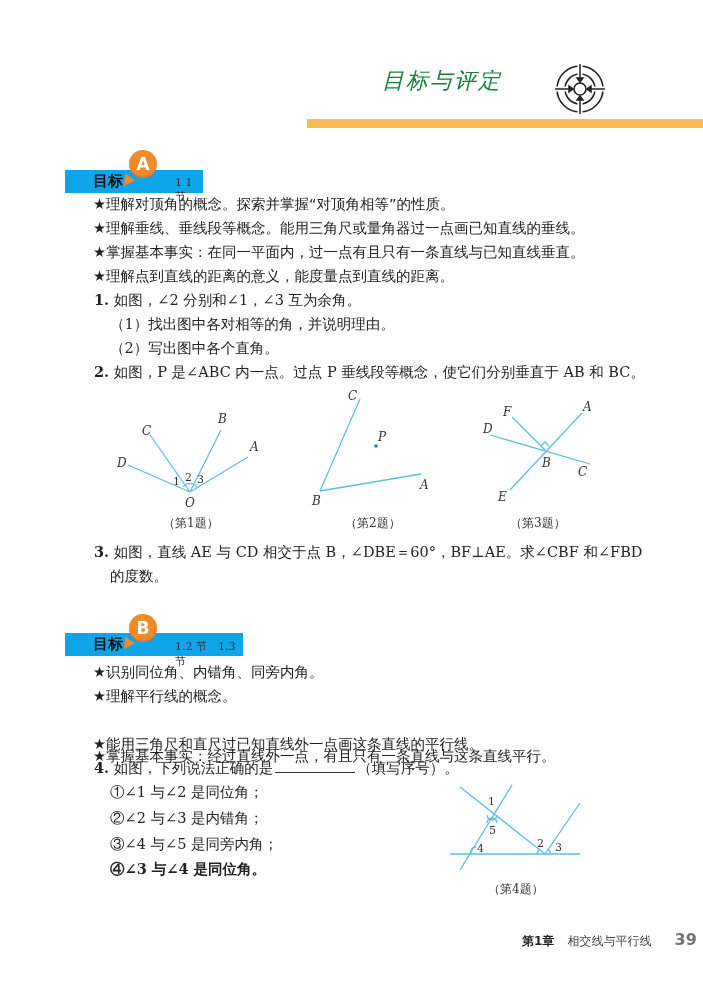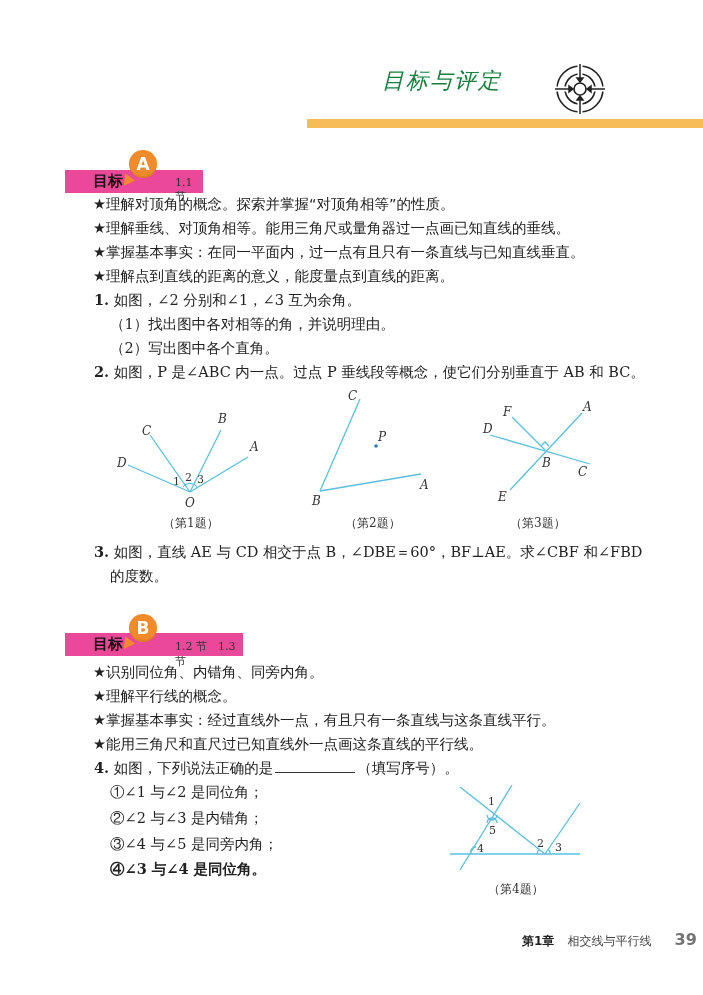--- a/index.html
+++ b/index.html
@@ -10,21 +10,21 @@
     color: #222;
   }
   .abs { position: absolute; }
   .title {
     left: 370px; top: 66px; font-size: 22px; font-style: italic;
     color: #15803d; letter-spacing: 2px; font-family: "DejaVu Sans", sans-serif; font-weight: 300; margin-left: 12px;
   }
   .target-icon { left: 553px; top: 62px; width: 54px; height: 54px; }
   .orange-bar { left: 307px; top: 119px; width: 396px; height: 9px; background: #f7bc57; }
 
-  .banner { height: 23px; background: #ec4899; }
+  .banner { height: 23px; background: #0ea5e9; }
   .banner-label {
     position: absolute; left: 28px; top: 2px; font-size: 15px; font-weight: bold;
     font-family: "DejaVu Sans", sans-serif; color: #111;
   }
   .badge {
     position: absolute; width: 28px; height: 28px; border-radius: 50%;
     background: #f08a2b; color: #fff; font-family: "DejaVu Sans", sans-serif;
     font-weight: bold; font-size: 17px; text-align: center; line-height: 28px;
     box-shadow: inset 0 -2px 0 rgba(0,0,0,0.08);
   }
@@ -78,21 +78,21 @@
 <div class="abs orange-bar"></div>
 
 <div class="abs banner" style="left:65px; top:170px; width:138px;">
   <span class="banner-label">目标</span>
   <span class="section-ref" style="left:110px;">1.1 节</span>
 </div>
 <div class="abs badge-tail" style="left:121px; top:176px;"></div>
 <div class="abs badge" style="left:129px; top:150px;">A</div>
 
 <div class="abs line obj" style="left:93px; top:192px;">★理解对顶角的概念。探索并掌握“对顶角相等”的性质。</div>
-<div class="abs line obj" style="left:93px; top:216px;">★理解垂线、对顶角相等。能用三角尺或量角器过一点画已知直线的垂线。</div>
+<div class="abs line obj" style="left:93px; top:216px;">★理解垂线、垂线段等概念。能用三角尺或量角器过一点画已知直线的垂线。</div>
 <div class="abs line obj" style="left:93px; top:240px;">★掌握基本事实：在同一平面内，过一点有且只有一条直线与已知直线垂直。</div>
 <div class="abs line obj" style="left:93px; top:264px;">★理解点到直线的距离的意义，能度量点到直线的距离。</div>
 
 <div class="abs line" style="left:94px; top:288px;">
   <span class="qnum">1.</span>
   <span>如图，∠2 分别和∠1，∠3 互为余角。</span>
 </div>
 <div class="abs line" style="left:110px; top:312px;">（1）找出图中各对相等的角，并说明理由。</div>
 <div class="abs line" style="left:110px; top:336px;">（2）写出图中各个直角。</div>
 
@@ -173,21 +173,21 @@
 
 <div class="abs banner" style="left:65px; top:633px; width:178px;">
   <span class="banner-label">目标</span>
   <span class="section-ref" style="left:110px;">1.2 节　1.3 节</span>
 </div>
 <div class="abs badge-tail" style="left:121px; top:639px;"></div>
 <div class="abs badge" style="left:129px; top:614px;">B</div>
 
 <div class="abs line obj" style="left:93px; top:660px;">★识别同位角、内错角、同旁内角。</div>
 <div class="abs line obj" style="left:93px; top:684px;">★理解平行线的概念。</div>
-<div class="abs line obj" style="left:93px; top:708px;">★掌握基本事实：经过直线外一点，有且只有一条直线与这条直线平行。</div>
+<div class="abs line obj" style="left:93px; top:744px;">★掌握基本事实：经过直线外一点，有且只有一条直线与这条直线平行。</div>
 <div class="abs line obj" style="left:93px; top:732px;">★能用三角尺和直尺过已知直线外一点画这条直线的平行线。</div>
 
 <div class="abs line" style="left:94px; top:756px;">
   <span class="qnum">4.</span>
   <span>如图，下列说法正确的是</span><span class="blank"></span><span>（填写序号）。</span>
 </div>
 <div class="abs line" style="left:110px; top:780px;">①∠1 与∠2 是同位角；</div>
 <div class="abs line" style="left:110px; top:806px;">②∠2 与∠3 是内错角；</div>
 <div class="abs line" style="left:110px; top:832px;">③∠4 与∠5 是同旁内角；</div>
 <div class="abs line" style="left:110px; top:857px;font-weight:bold;">④∠3 与∠4 是同位角。</div>

